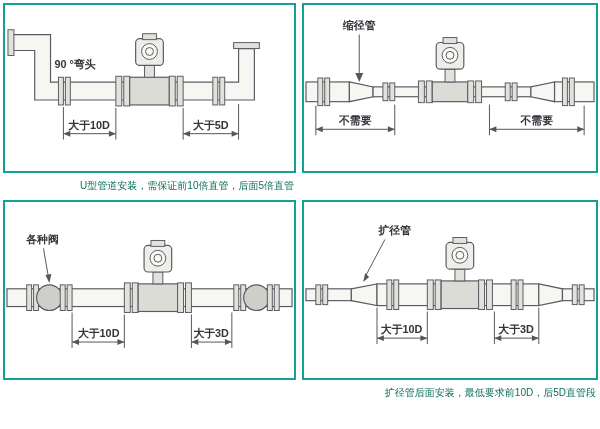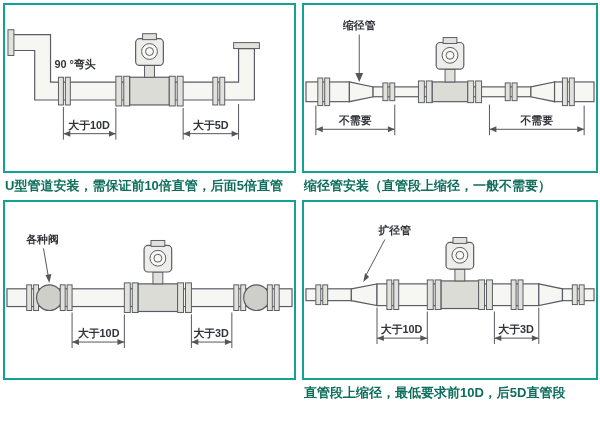--- a/index.html
+++ b/index.html
@@ -14,22 +14,22 @@
     column-gap:6px; row-gap:4px;
   }
   .cell { display:flex; flex-direction:column; }
   .panel {
     border:2px solid var(--panel-border, #12a192);
     background:#ffffff;
   }
   .panel svg { display:block; width:100%; height:auto; }
   .caption {
     color:var(--caption-color, #0d6e5b);
-    font-size:13px; line-height:17px;
-    text-align:left; padding:4px 2px 2px 2px;font-weight:bold;
+    font-size:10px; line-height:17px;
+    text-align:right; padding:4px 2px 2px 2px;
   }
   
   .pipe   { fill:#f6f6f3; stroke:#5b5c63; stroke-width:1.2; }
   .flange { fill:#e2e2dd; stroke:#5b5c63; stroke-width:1; }
   .meter  { fill:#dcdcd7; stroke:#5b5c63; stroke-width:1.2; }
   .txbody { fill:#ededea; stroke:#5b5c63; stroke-width:1.2; }
   .txface { fill:#f8f8f5; stroke:#5b5c63; stroke-width:1; }
   .valve  { fill:#cfcfca; stroke:#5b5c63; stroke-width:1.2; }
   .dim-line { stroke:#55565c; stroke-width:1; fill:none; }
   .dim-arrow { fill:#55565c; stroke:none; }
@@ -135,21 +135,20 @@
           <g>
             <line class="dim-line" x1="188" y1="101" x2="188" y2="132"></line>
             <line class="dim-line" x1="284" y1="102" x2="284" y2="132"></line>
             <line class="dim-line" x1="188" y1="126" x2="284" y2="126"></line>
             <polygon class="dim-arrow" points="188,126 195,123 195,129"></polygon>
             <polygon class="dim-arrow" points="284,126 277,123 277,129"></polygon>
             <text class="dim-text" x="236" y="121">不需要</text>
           </g>
         </svg>
       </div>
-      <div class="caption">缩径管安装（直管段上缩径，一般不需要）</div>
     </section>
 
     <section class="cell">
       <div class="panel">
         <svg viewBox="0 0 293 178" xmlns="http://www.w3.org/2000/svg">
           <g>
             <rect class="pipe" x="2" y="88" width="289" height="18"></rect>
             <rect class="flange" x="22" y="84" width="5" height="26"></rect>
             <rect class="flange" x="29" y="84" width="5" height="26"></rect>
             <circle class="valve" cx="45" cy="97" r="13"></circle>
@@ -246,17 +245,17 @@
           <g>
             <line class="dim-line" x1="193" y1="111" x2="193" y2="144"></line>
             <line class="dim-line" x1="238" y1="107" x2="238" y2="144"></line>
             <line class="dim-line" x1="193" y1="138" x2="238" y2="138"></line>
             <polygon class="dim-arrow" points="193,138 200,135 200,141"></polygon>
             <polygon class="dim-arrow" points="238,138 231,135 231,141"></polygon>
             <text class="dim-text" x="215" y="133">大于3D</text>
           </g>
         </svg>
       </div>
-      <div class="caption">直管段上缩径，最低要求前10D，后5D直管段</div>
+      <div class="caption">扩径管后面安装，最低要求前10D，后5D直管段</div>
     </section>
 
   </div>
 </div>
 
 </body></html>

